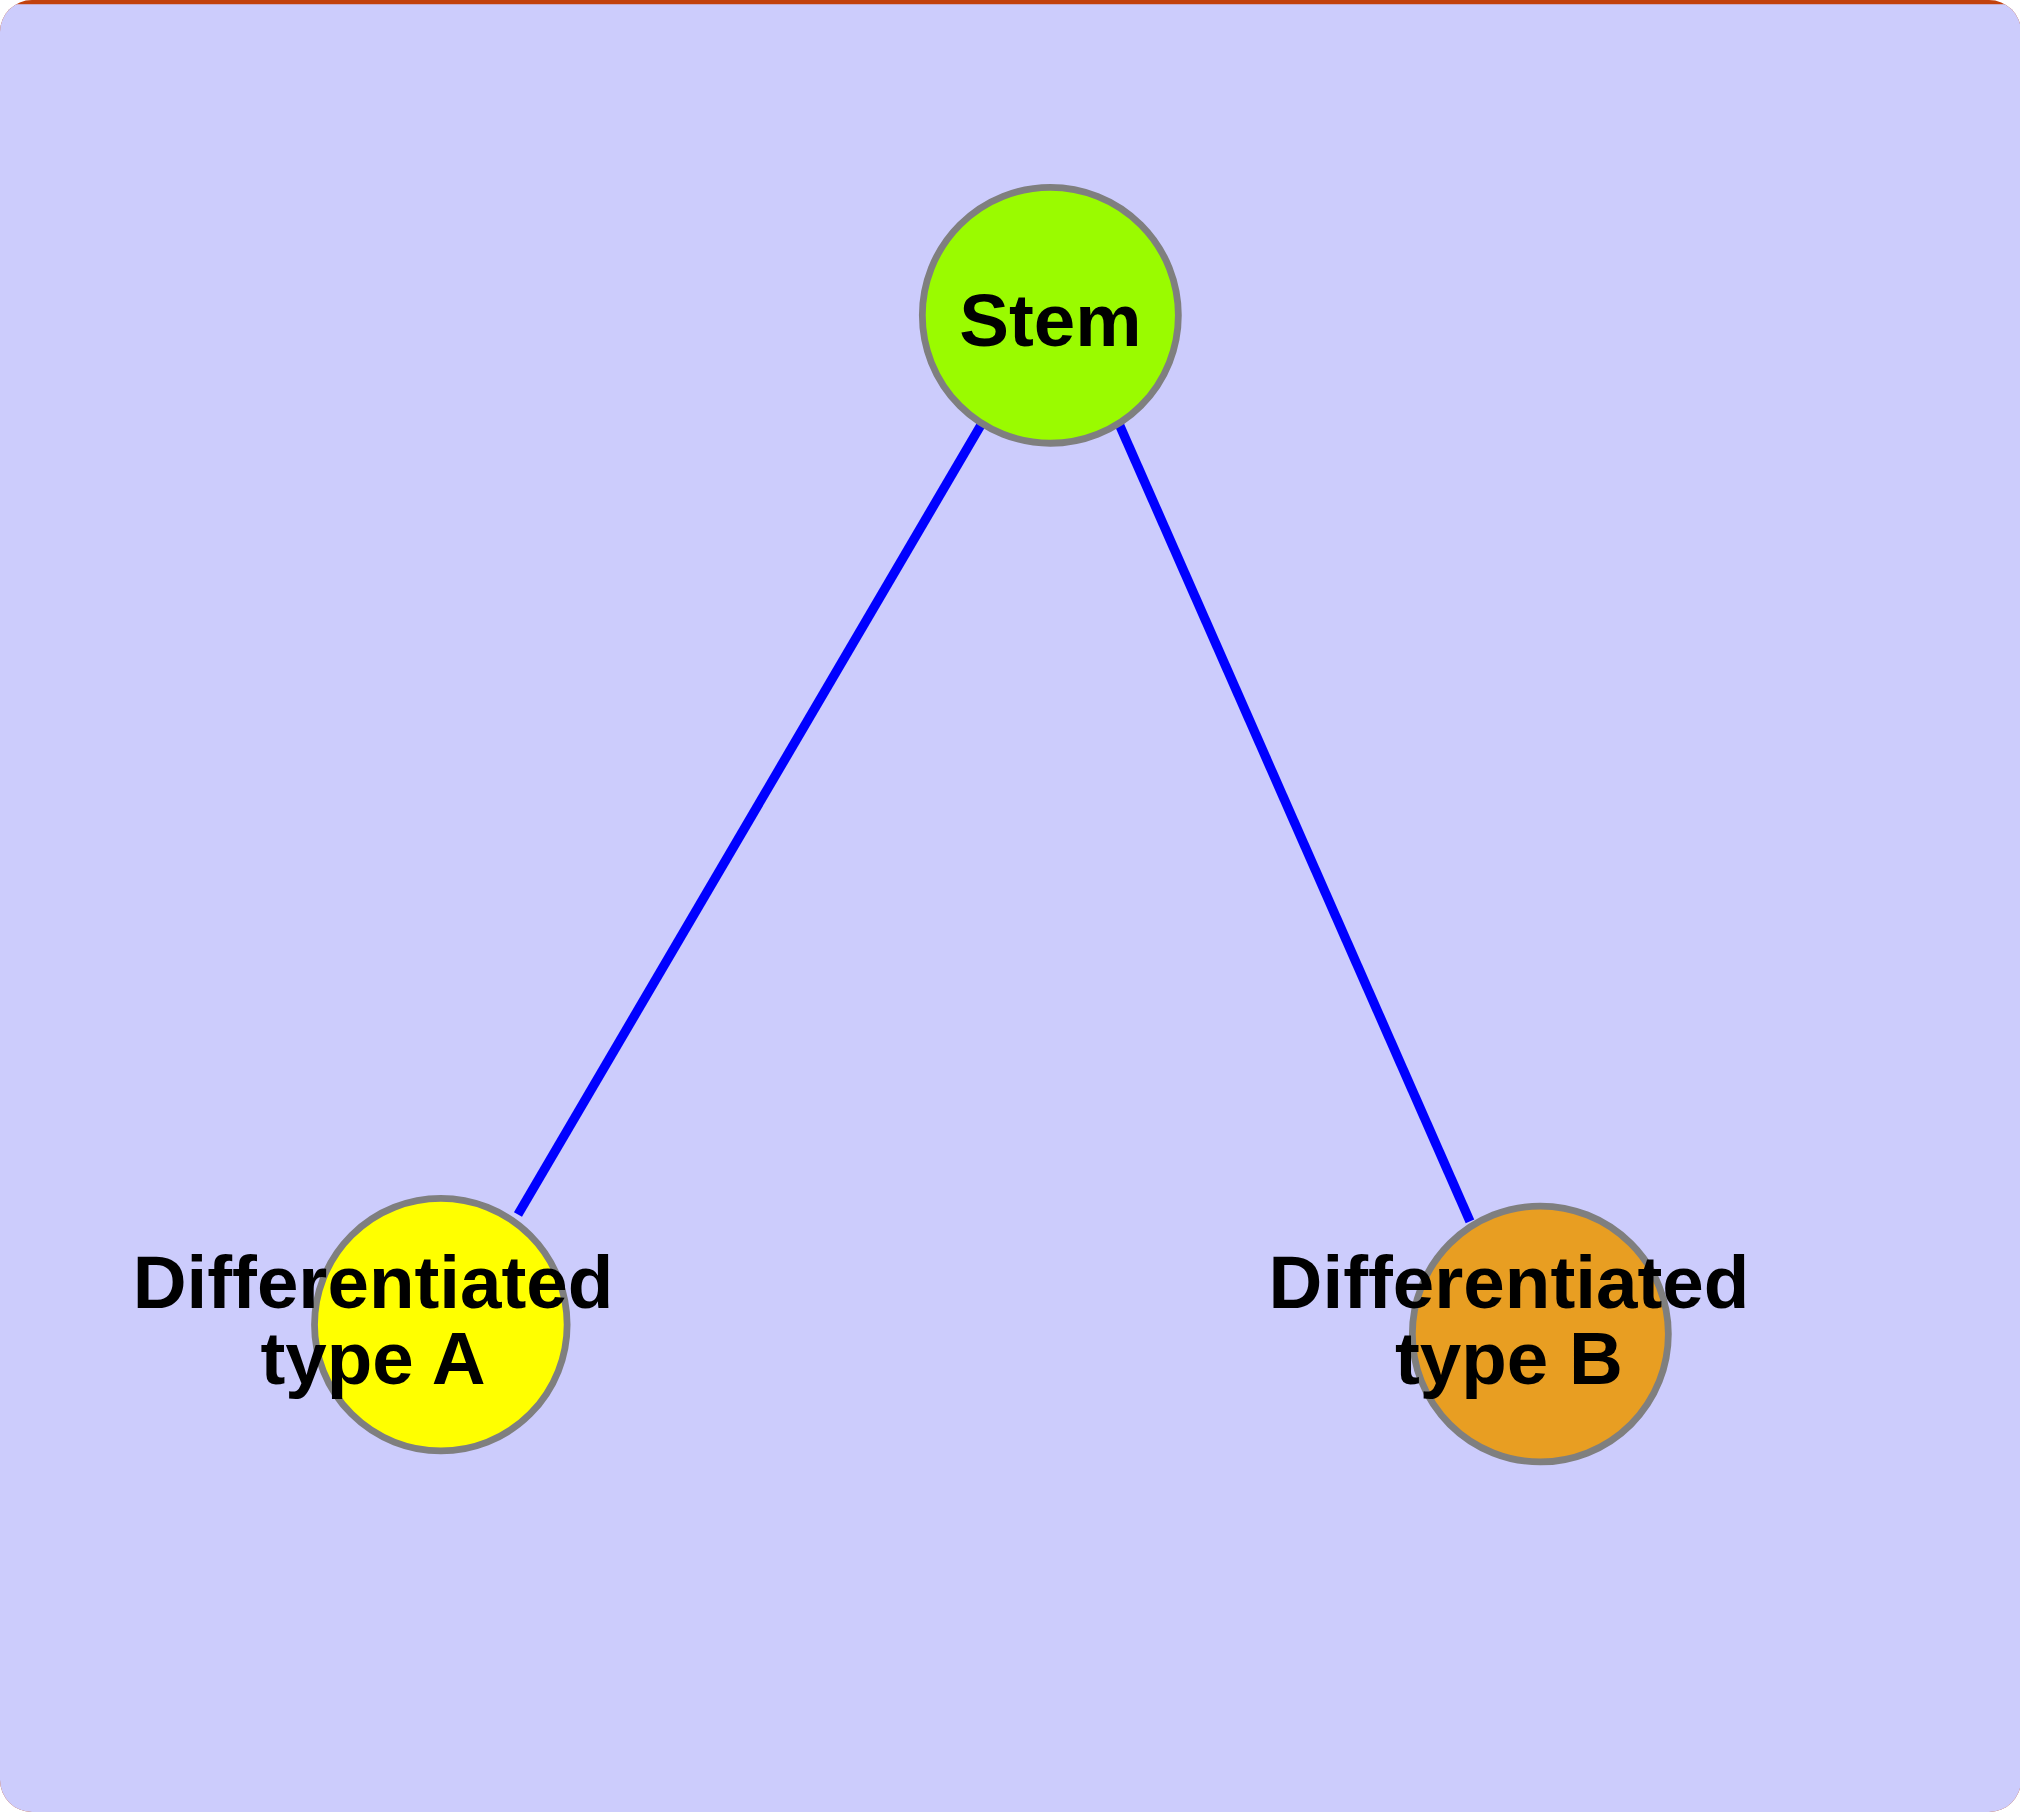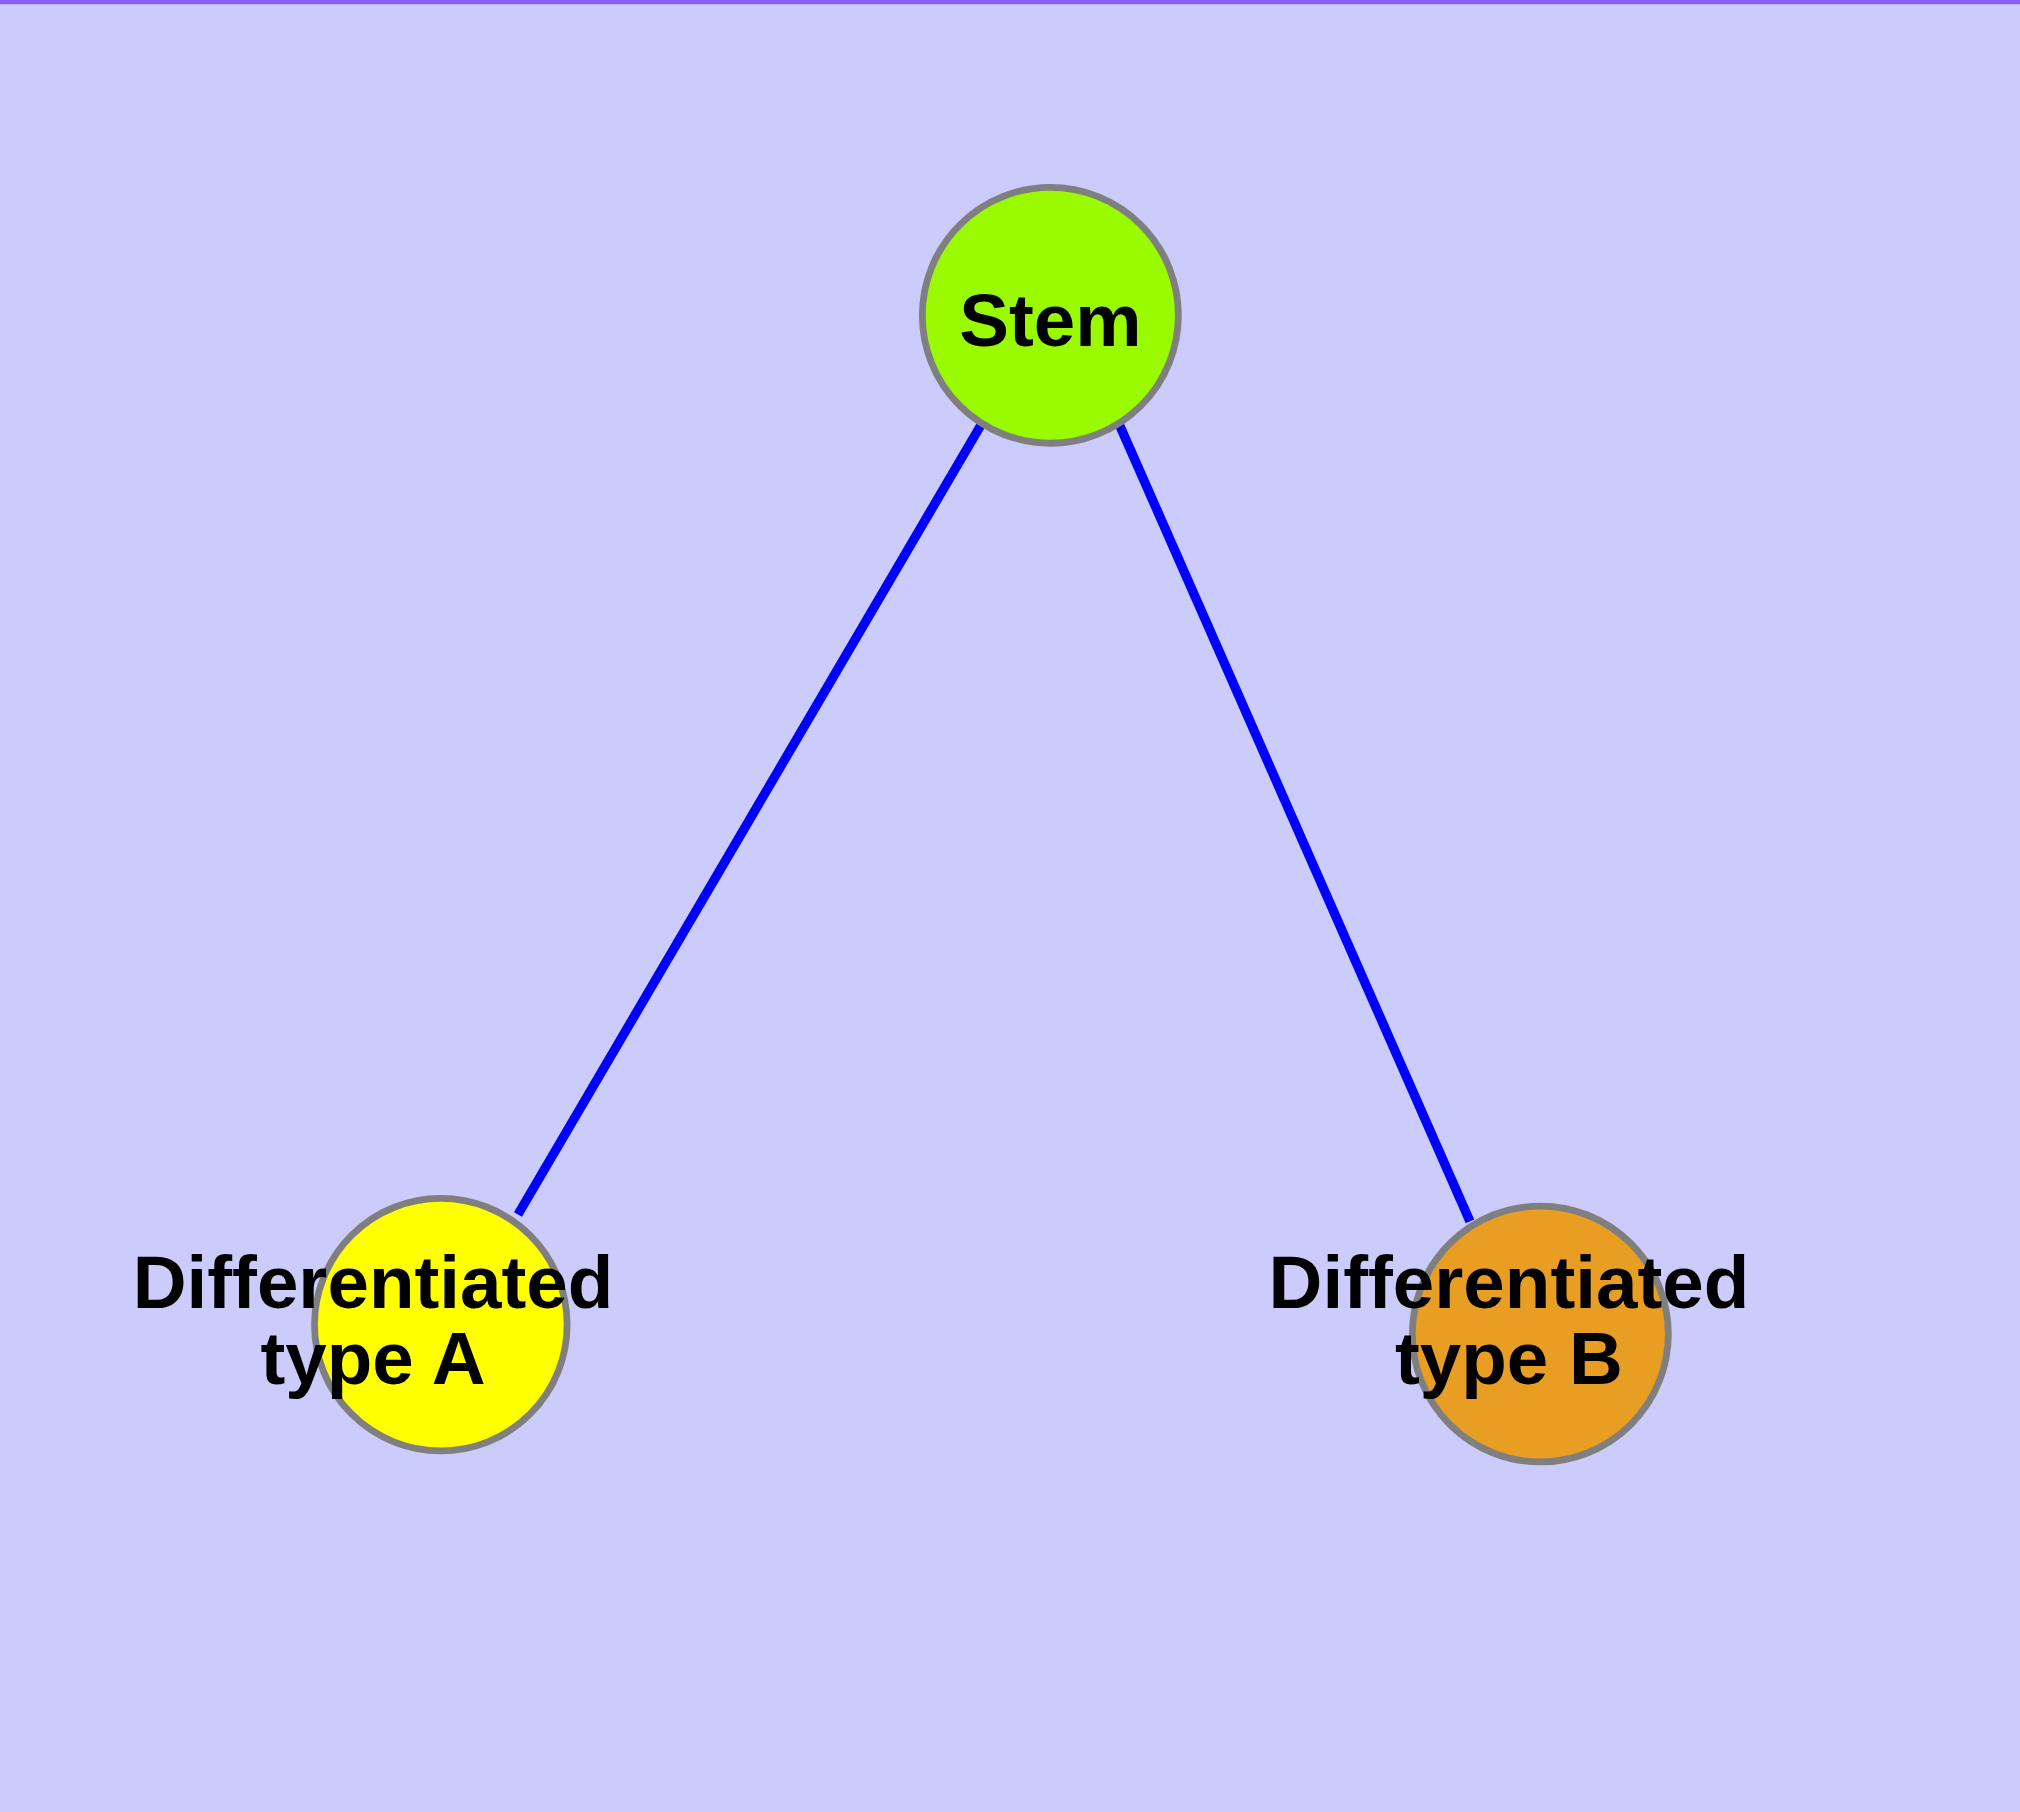--- a/index.html
+++ b/index.html
@@ -26,21 +26,21 @@
   .node-label {
     font-family: "Liberation Sans", sans-serif;
     font-weight: bold;
     fill: #000000;
     paint-order: normal;
   }
 </style>
 </head>
 <body>
 
-<div id="canvas" style="background: #8b5cf6;">
+<div id="canvas" style="background: #c2410c; border-radius: 32px;">
   <svg id="graph-svg" viewBox="0 0 2384 2138" preserveAspectRatio="none" xmlns="http://www.w3.org/2000/svg">
     <rect id="bg-rect" x="0" y="5" width="2384" height="2133" fill="#ccccfc"></rect>
     <g id="edges-layer">
         <line x1="1158" y1="500" x2="611" y2="1433" stroke="#0000ff" stroke-width="11" stroke-linecap="butt"></line>
         <line x1="1320" y1="500" x2="1734" y2="1441" stroke="#0000ff" stroke-width="11" stroke-linecap="butt"></line>
       </g>
     <g id="nodes-layer">
         <g>
           <circle cx="1239" cy="372" r="151" fill="#9afb00" stroke="#7f7f7f" stroke-width="8"></circle>
         </g>

